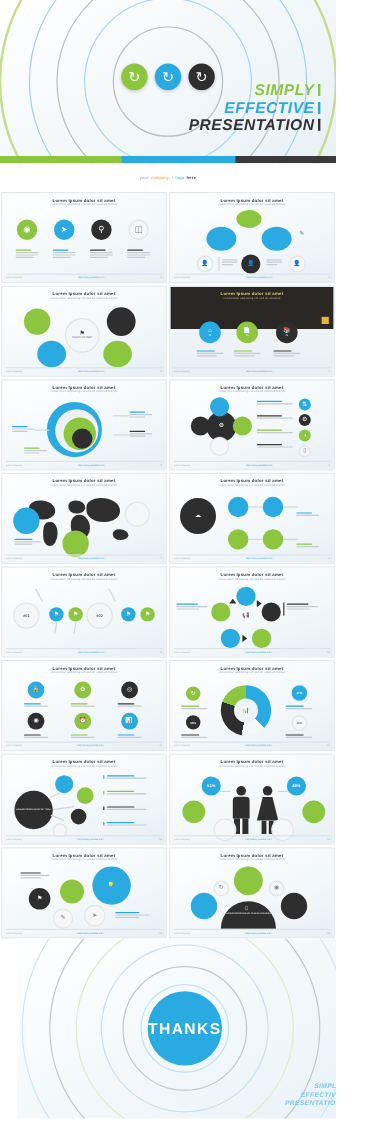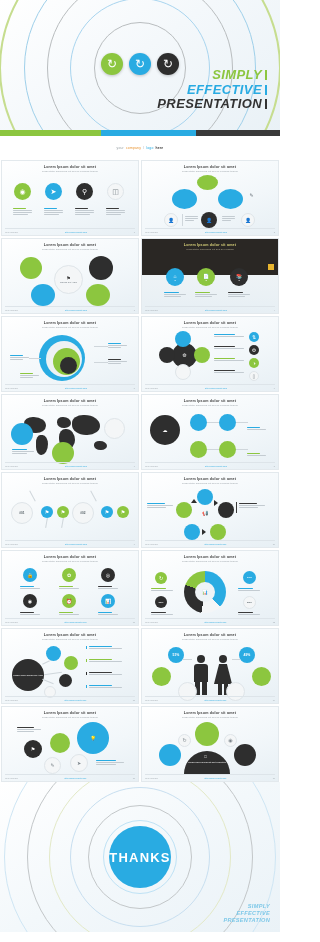--- a/index.html
+++ b/index.html
@@ -113,21 +113,21 @@
   .p-head { position:absolute; border-radius:50%; background:#2e2e2e; }
   .p-body { position:absolute; background:#2e2e2e; }
   .p-skirt { position:absolute; background:#2e2e2e; clip-path:polygon(28% 0,72% 0,100% 100%,0 100%); }
   .p-leg { position:absolute; background:#2e2e2e; }
 
   .arrow { position:absolute; width:0; height:0; }
 
   
   .thanks { position:relative; width:280px; height:150px;
             background:linear-gradient(150deg,#ffffff 0%,#f3f8fb 50%,#eaf2f7 100%);
-            overflow:hidden; }
+            overflow:hidden;margin-left:14px; }
   .thanks .ring.r1 { width:74px;  height:74px;  border-width:1.4px; border-color:#bfe2f5; }
   .thanks .ring.r2 { width:104px; height:104px; border-width:1.4px; border-color:#c3c7c9; }
   .thanks .ring.r3 { width:140px; height:140px; border-width:1.4px; border-color:#c8dff0; }
   .thanks .ring.r4 { width:182px; height:182px; border-width:1.6px; border-color:#e3e9c7; }
   .thanks .ring.r5 { width:226px; height:226px; border-width:1.6px; border-color:#c3c7c9; }
   .thanks .ring.r6 { width:272px; height:272px; border-width:1.6px; border-color:#cfe6f4; }
   .thanks .ring.r7 { width:320px; height:320px; border-width:1.6px; border-color:#e6ebcd; }
   .thanks .ring.r8 { width:372px; height:372px; border-width:1.6px; border-color:#c3c7c9; }
   .thanks-circle { position:absolute; left:50%; top:50%; transform:translate(-50%,-50%);
                    width:62px; height:62px; border-radius:50%; background:#29abe2;

